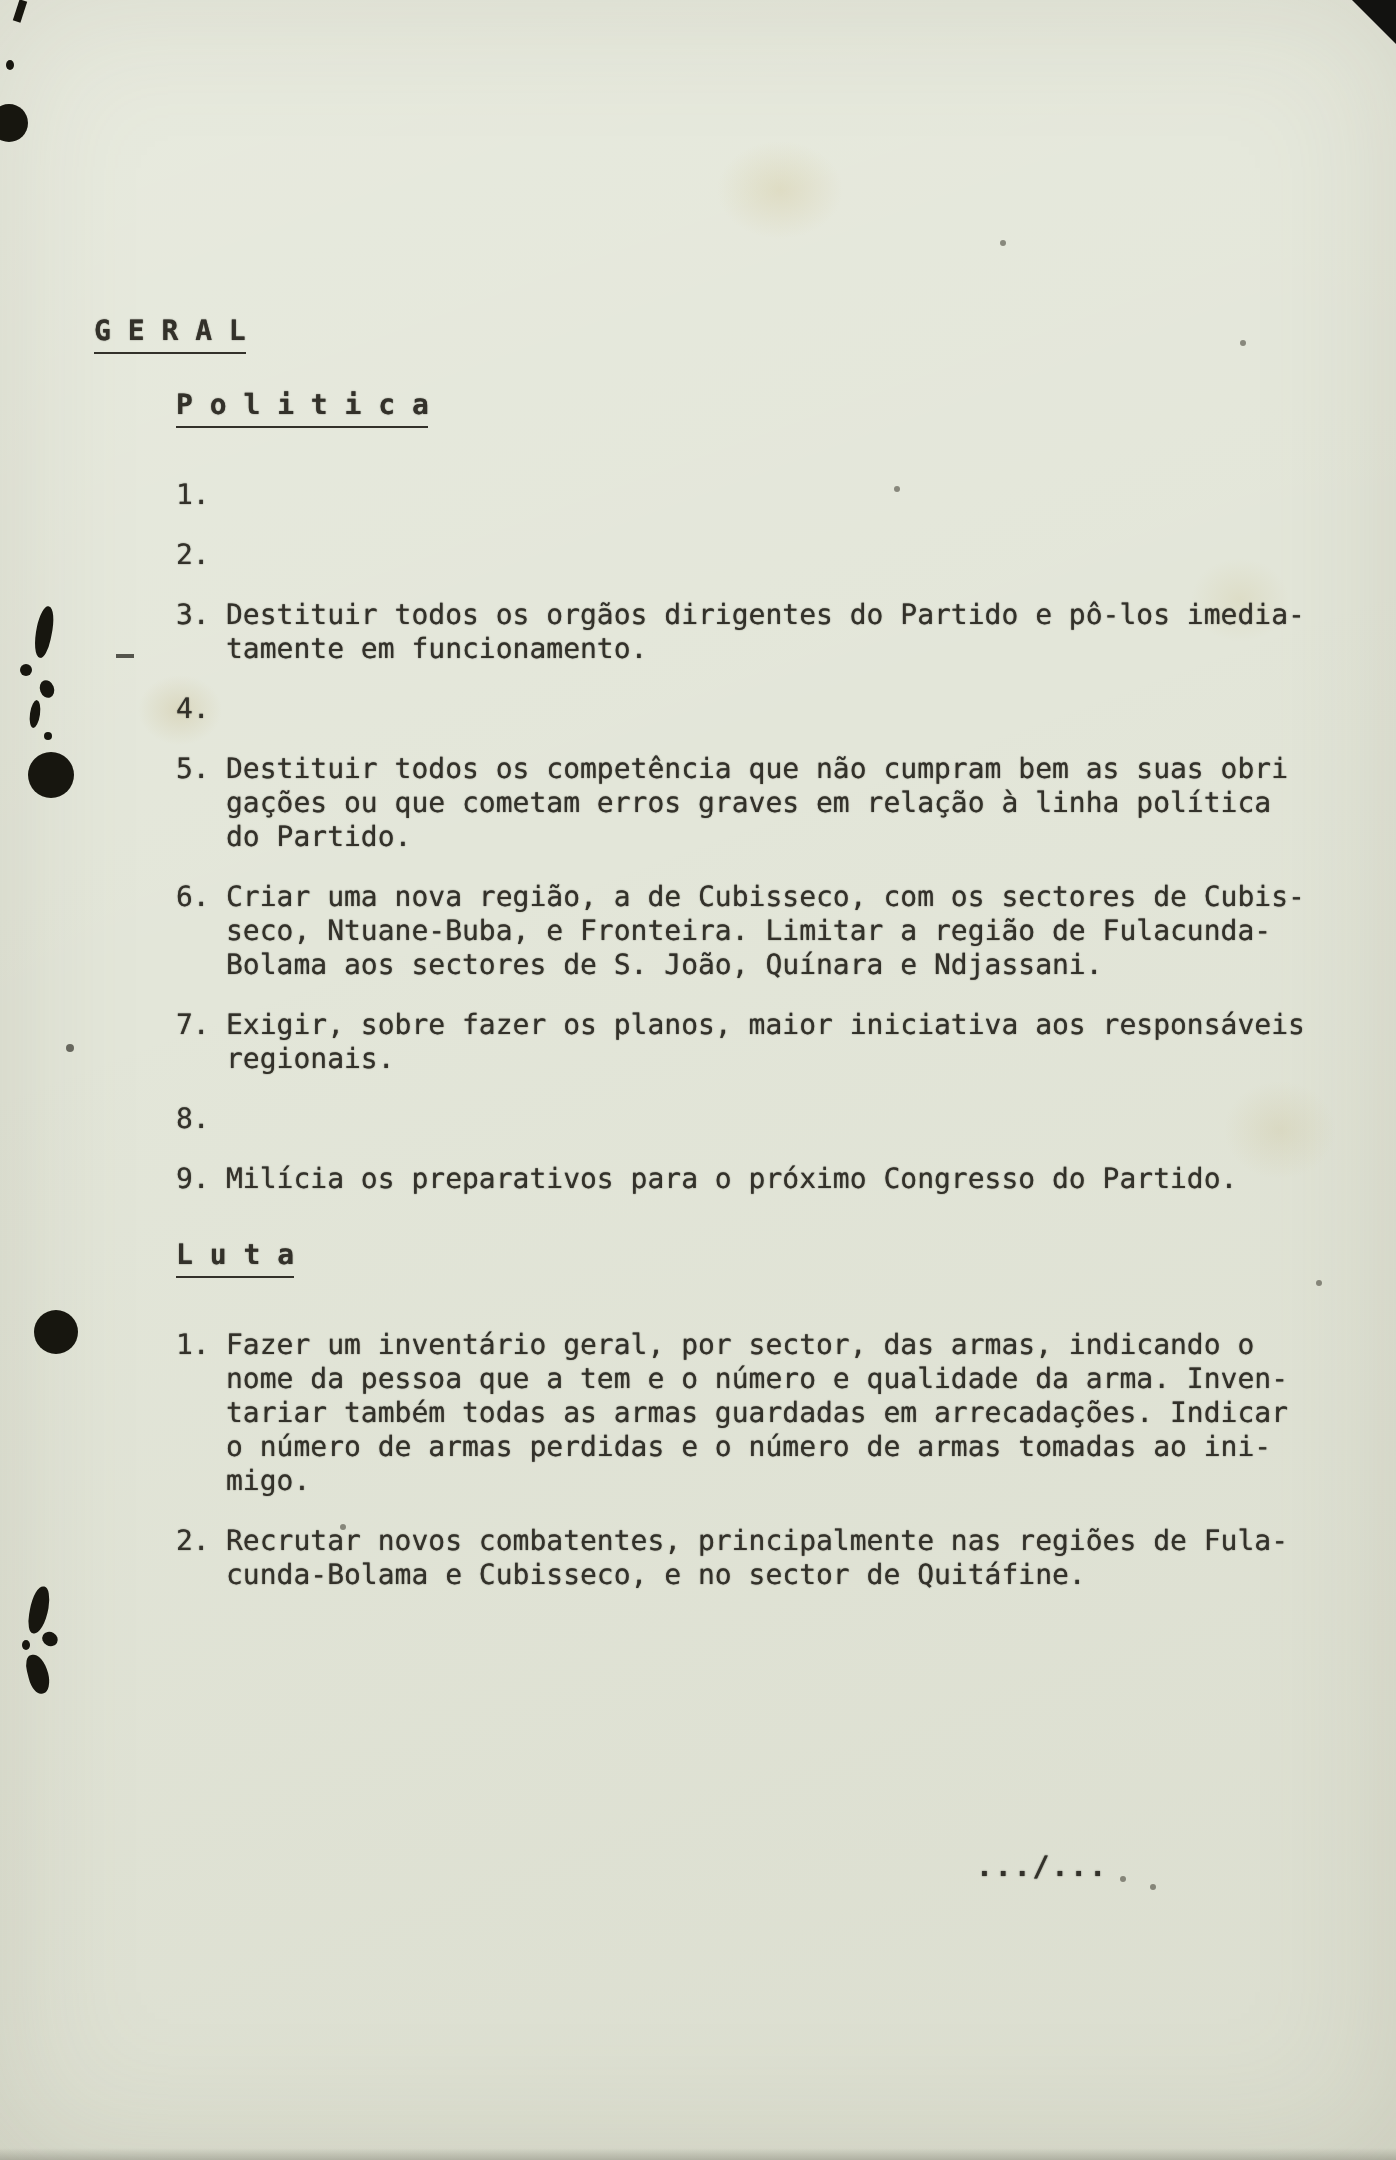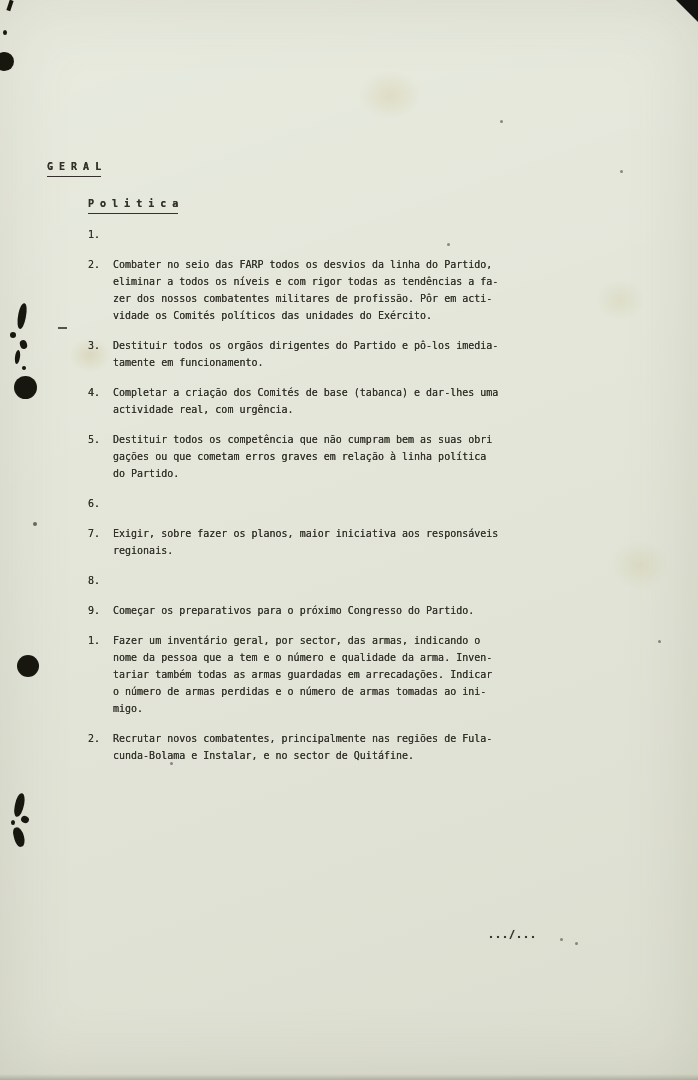--- a/index.html
+++ b/index.html
@@ -2,21 +2,21 @@
 <html><head>
 <meta charset="utf-8">
 <style>
   html,body{margin:0;padding:0;background:#888;}
   .page{
     position:relative;
     width:698px;height:1080px;
     background:#e3e6d9;
     overflow:hidden;
     font-family:"DejaVu Sans Mono","Liberation Mono",monospace;
-    font-size:10px;
+    font-size:14px;
     line-height:17px;
     color:#33312a;
     box-shadow:inset 0 0 70px rgba(120,118,95,.18);
   }
   .page-tint{
     position:absolute;inset:0;pointer-events:none;
     background:linear-gradient(160deg,rgba(255,255,248,.18) 0%,rgba(0,0,0,0) 40%,rgba(150,148,120,.10) 100%);
   }
   .content{
     position:absolute;left:47px;top:158px;right:8px;
@@ -28,21 +28,21 @@
     border-bottom:1.5px solid #33312a;
     padding-bottom:1px;
     margin:0 0 18px 0;
   }
   .section{margin:0;}
   .section-heading{
     display:inline-block;
     font-weight:bold;
     border-bottom:1.5px solid #33312a;
     padding-bottom:1px;
-    margin:0 0 12px 41px;
+    margin:0 0 26px 41px;
   }
   .section-luta .section-heading{margin-top:8px;}
   .items{margin-left:41px;}
   .item{display:flex;margin:0 0 13px 0;}
   .item .num{flex:none;width:25px;}
   .item .txt{white-space:pre;}
   .continuation{
     position:absolute;left:488px;top:926px;
     font-weight:bold;letter-spacing:1px;
     text-shadow:0 0 .7px rgba(30,30,25,.9);
@@ -111,73 +111,73 @@
     <div class="section section-politica">
       <div>
         <span class="section-heading">P o l i t i c a</span>
       </div>
       <div class="items">
         <div class="item">
           <span class="num">1.</span>
         </div>
         <div class="item">
           <span class="num">2.</span>
-          <div class="txt">Combater no seio das FARP todos os desvios da linha do Partido,
-eliminar a todos os níveis e com rigor todas as tendências a fa-
-zer dos nossos combatentes militares de profissão. Pôr em acti-
-vidade os Comités políticos das unidades do Exército.</div>
         </div>
         <div class="item">
           <span class="num">3.</span>
           <div class="txt">Destituir todos os orgãos dirigentes do Partido e pô-los imedia-
 tamente em funcionamento.</div>
         </div>
         <div class="item">
           <span class="num">4.</span>
-          <div class="txt">Completar a criação dos Comités de base (tabanca) e dar-lhes uma
-actividade real, com urgência.</div>
         </div>
         <div class="item">
           <span class="num">5.</span>
           <div class="txt">Destituir todos os competência que não cumpram bem as suas obri
 gações ou que cometam erros graves em relação à linha política
 do Partido.</div>
         </div>
         <div class="item">
           <span class="num">6.</span>
+          <div class="txt">Criar uma nova região, a de Cubisseco, com os sectores de Cubis-
+seco, Ntuane-Buba, e Fronteira. Limitar a região de Fulacunda-
+Bolama aos sectores de S. João, Quínara e Ndjassani.</div>
         </div>
         <div class="item">
           <span class="num">7.</span>
           <div class="txt">Exigir, sobre fazer os planos, maior iniciativa aos responsáveis
 regionais.</div>
         </div>
         <div class="item">
           <span class="num">8.</span>
         </div>
         <div class="item">
           <span class="num">9.</span>
-          <div class="txt">Começar os preparativos para o próximo Congresso do Partido.</div>
+          <div class="txt">Milícia os preparativos para o próximo Congresso do Partido.</div>
         </div>
       </div>
     </div>
 
     <div class="section section-luta">
+      <div>
+        <span class="section-heading">L u t a</span>
+      </div>
       <div class="items">
         <div class="item">
           <span class="num">1.</span>
           <div class="txt">Fazer um inventário geral, por sector, das armas, indicando o
 nome da pessoa que a tem e o número e qualidade da arma. Inven-
 tariar também todas as armas guardadas em arrecadações. Indicar
 o número de armas perdidas e o número de armas tomadas ao ini-
 migo.</div>
         </div>
         <div class="item">
           <span class="num">2.</span>
           <div class="txt">Recrutar novos combatentes, principalmente nas regiões de Fula-
-cunda-Bolama e Instalar, e no sector de Quitáfine.</div>
+cunda-Bolama e Cubisseco, e no sector de Quitáfine.</div>
         </div>
       </div>
     </div>
   </div>
 
   <div class="continuation">.../...</div>
 
   <div class="bottom-shadow"></div>
 </div>
 

